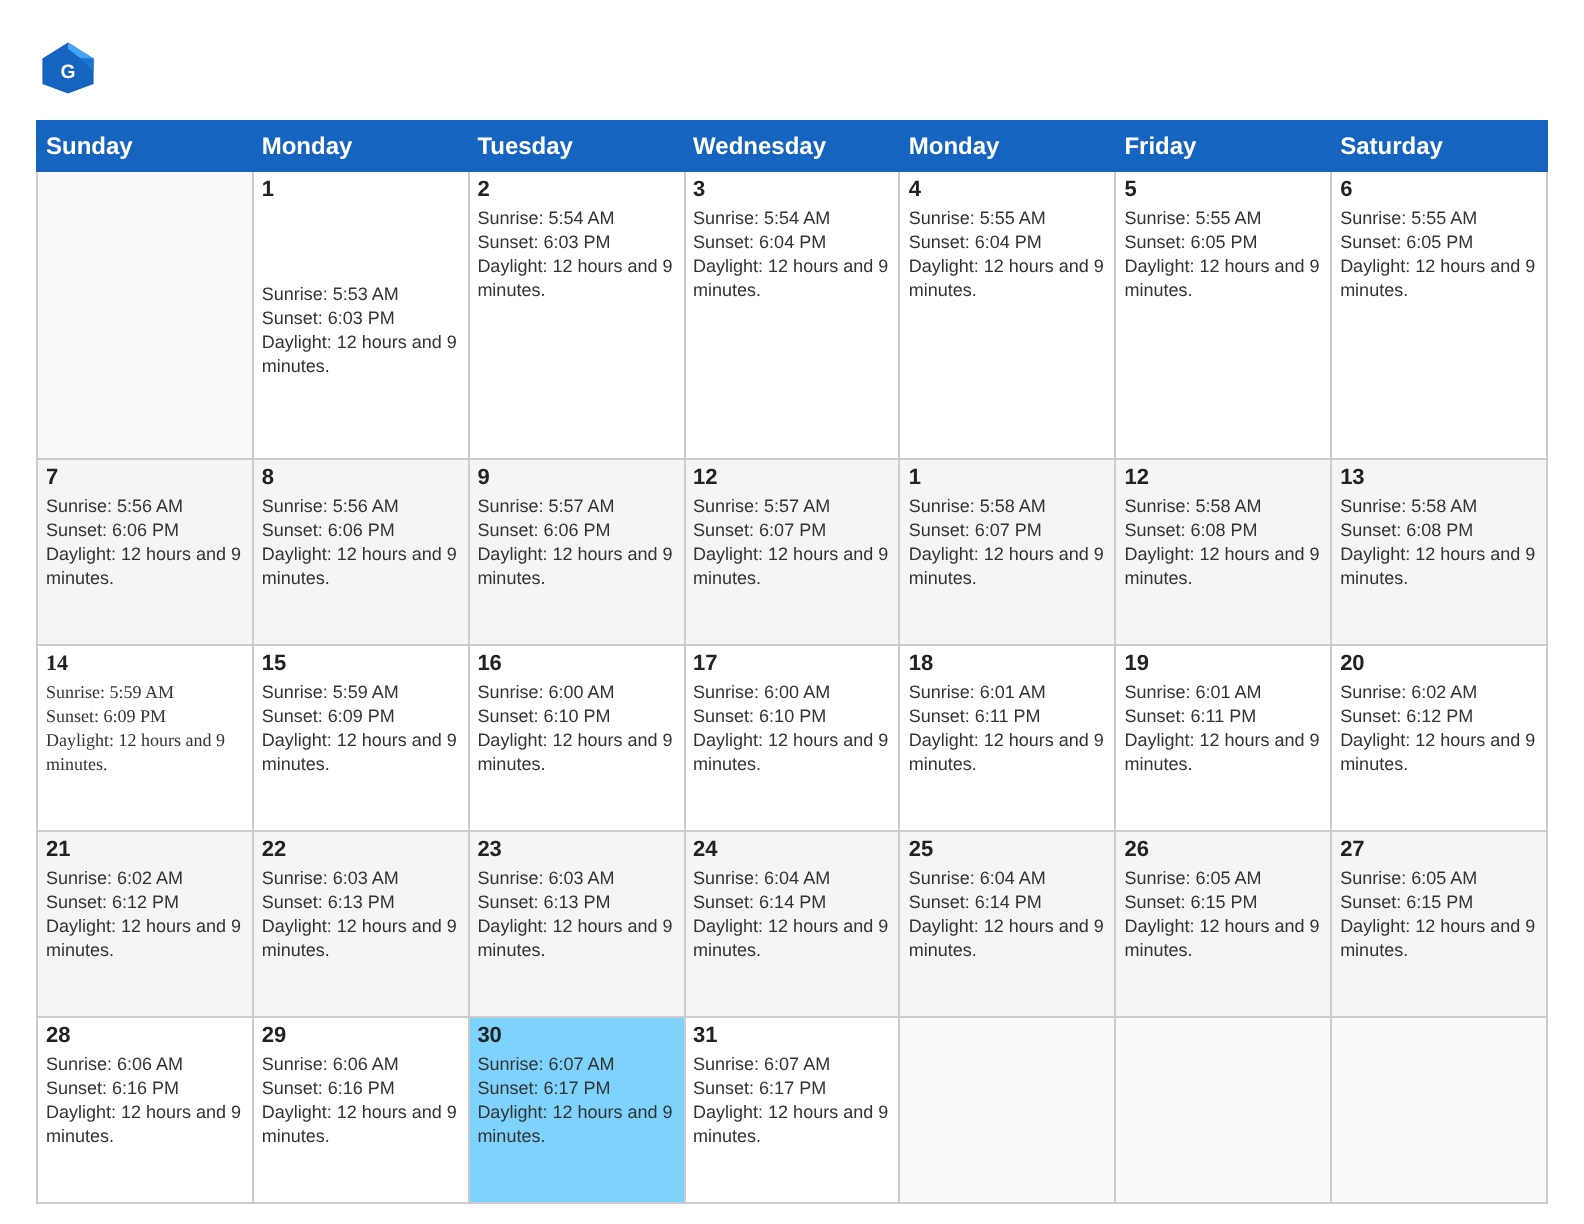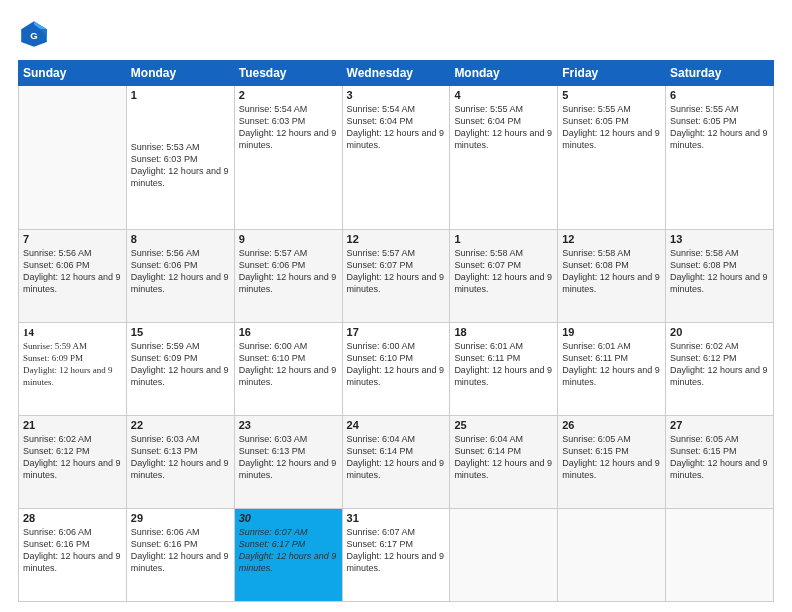--- a/index.html
+++ b/index.html
@@ -312,21 +312,21 @@
             <div class="day-info" style="white-space: pre-line;">Sunrise: 6:06 AM
 Sunset: 6:16 PM
 Daylight: 12 hours and 9 minutes.</div>
           </td>
           <td style="background: rgb(255, 255, 255);">
             <div class="day-number">29</div>
             <div class="day-info" style="white-space: pre-line;">Sunrise: 6:06 AM
 Sunset: 6:16 PM
 Daylight: 12 hours and 9 minutes.</div>
           </td>
-          <td style="background: #0ea5e9; font-style: italic;">
+          <td style="background: #7dd3fc;">
             <div class="day-number">30</div>
             <div class="day-info" style="white-space: pre-line;">Sunrise: 6:07 AM
 Sunset: 6:17 PM
 Daylight: 12 hours and 9 minutes.</div>
           </td>
           <td style="background: rgb(255, 255, 255); margin-left: 32px;">
             <div class="day-number">31</div>
             <div class="day-info" style="white-space: pre-line;">Sunrise: 6:07 AM
 Sunset: 6:17 PM
 Daylight: 12 hours and 9 minutes.</div>

